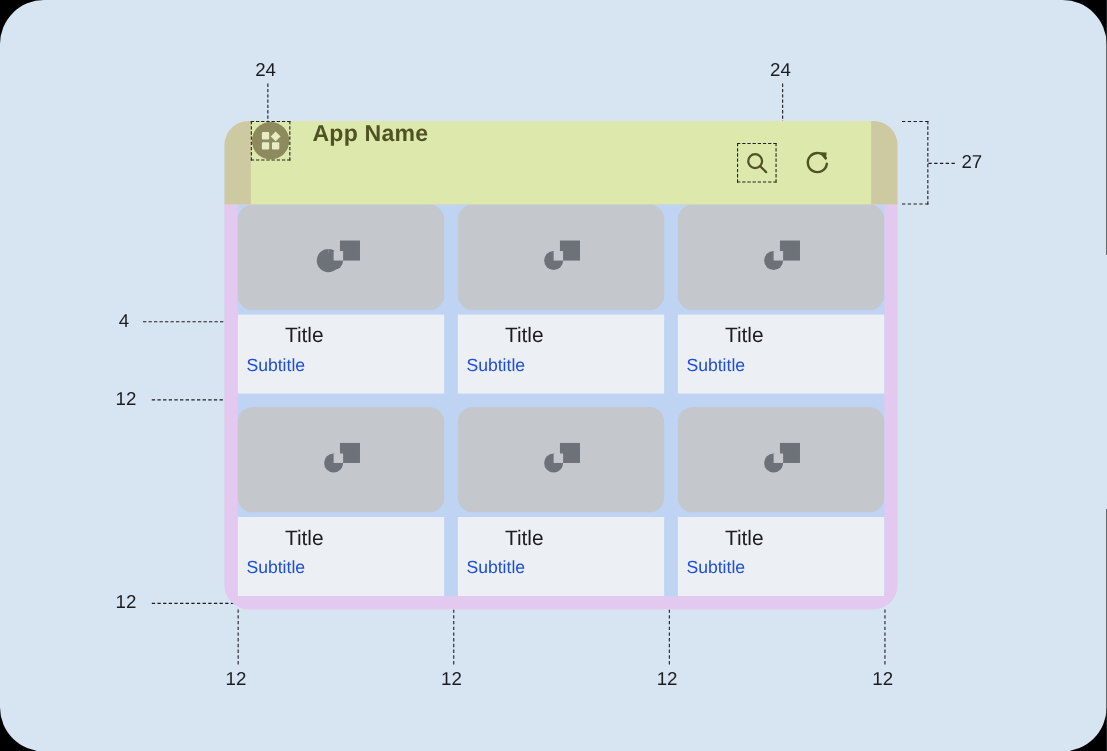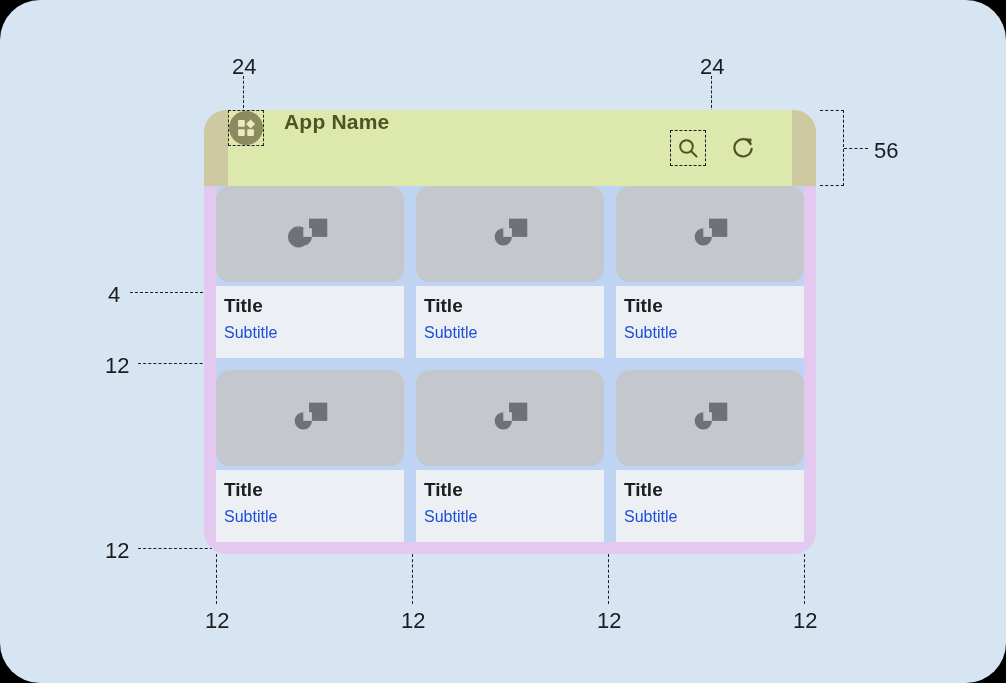--- a/index.html
+++ b/index.html
@@ -166,35 +166,36 @@
     background: #bed4f2;
   }
   .card-body {
     flex: 1 1 auto;
     background: #eceff3;
     padding: 9px 0 0 8px;
     box-sizing: border-box;
   }
   .card-title {
     font-size: 19px;
-    font-weight: bold;
+    font-weight: normal;
     color: #1c1d21;
     line-height: 1.15;
+    margin-left: 35px;
   }
   .card-subtitle {
     font-size: 16px;
     color: #1d4ed8;
     margin-top: 7px;
     line-height: 1.15;
   }
 
   
   .ann-label {
     position: absolute;
-    font-size: 22px;
+    font-size: 17px;
     color: #1a1c20;
     font-family: "Liberation Sans", sans-serif;
     white-space: nowrap;
   }
   .dash-v {
     position: absolute;
     width: 0;
     border-left: 1.6px dashed #1a1c20;
   }
   .dash-h {
@@ -215,21 +216,21 @@
 <div id="canvas">
 
   <div class="ann-label" style="left:232px; top:54px;">24</div>
   <div class="dash-v" style="left:243px; top:76px; height:56px;"></div>
 
   <div class="ann-label" style="left:700px; top:54px;">24</div>
   <div class="dash-v" style="left:711px; top:76px; height:56px;"></div>
 
   <div class="bracket" style="left:820px; top:110px; width:24px; height:76px;"></div>
   <div class="dash-h" style="left:844px; top:148px; width:24px;"></div>
-  <div class="ann-label" style="left:874px; top:138px;">56</div>
+  <div class="ann-label" style="left:874px; top:138px;">27</div>
 
   <div class="ann-label" style="left:108px; top:282px;">4</div>
   <div class="dash-h" style="left:130px; top:292px; width:88px;"></div>
 
   <div class="ann-label" style="left:105px; top:353px;">12</div>
   <div class="dash-h" style="left:138px; top:363px; width:80px;"></div>
 
   <div class="ann-label" style="left:105px; top:538px;">12</div>
   <div class="dash-h" style="left:138px; top:548px; width:80px;"></div>
 

